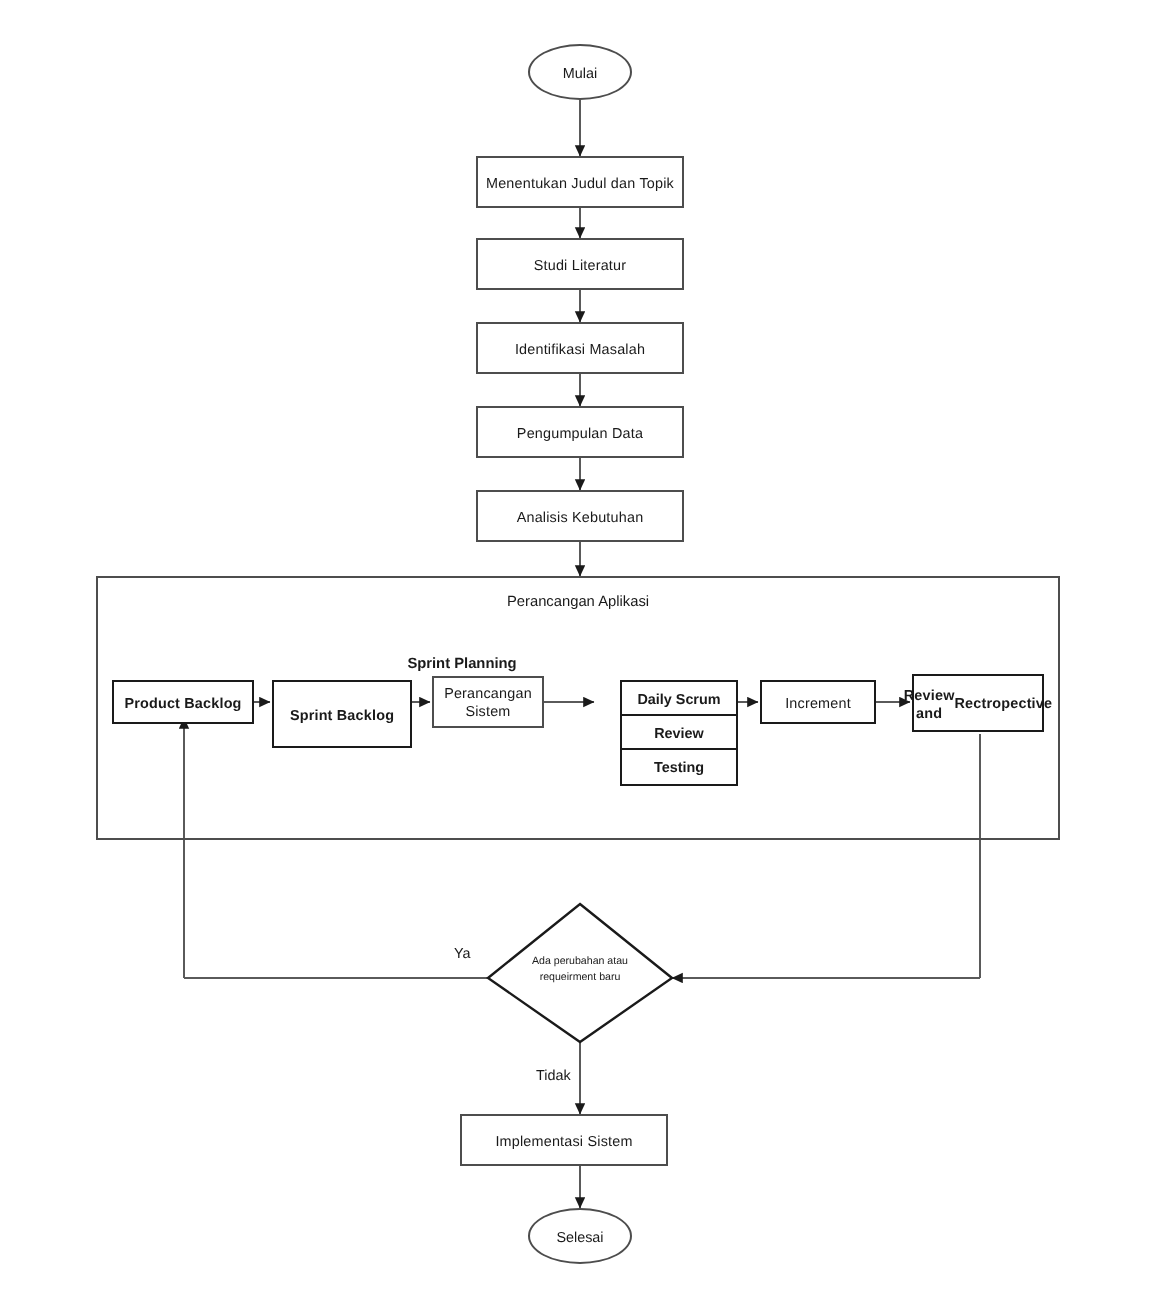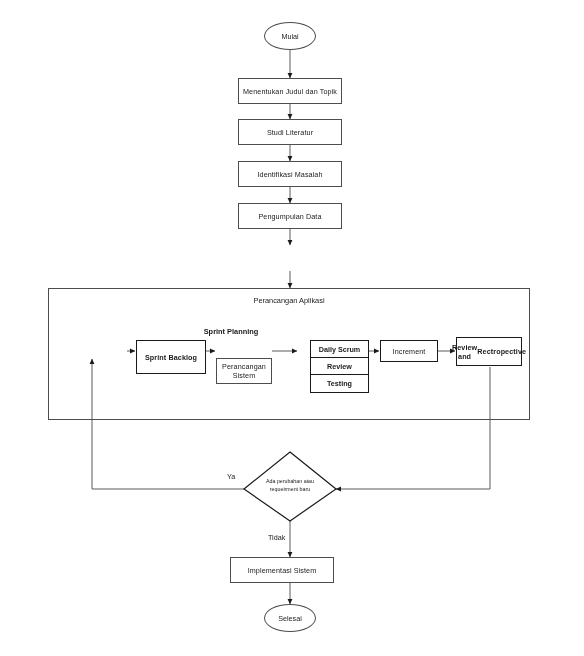--- a/index.html
+++ b/index.html
@@ -162,36 +162,42 @@
   </div>
   <div class="node" style="left:238px; top:119px; width:104px; height:26px;">
     <span>Studi Literatur</span>
   </div>
   <div class="node" style="left:238px; top:161px; width:104px; height:26px;">
     <span>Identifikasi Masalah</span>
   </div>
   <div class="node" style="left:238px; top:203px; width:104px; height:26px;">
     <span>Pengumpulan Data</span>
   </div>
+  <div class="node" style="left:238px; top:245px; width:104px; height:26px;">
+    <span>Analisis Kebutuhan</span>
+  </div>
 
   <div class="group-box" style="left:48px; top:288px; width:482px; height:132px;"></div>
   <div class="group-title" style="left:48px; top:296px; width:482px;">
     <span>Perancangan Aplikasi</span>
   </div>
 
   <div class="small-label" style="left:190px; top:327px; width:82px;">
     <span>Sprint Planning</span>
   </div>
 
+  <div class="node" style="left:56px; top:340px; width:71px; height:22px; border-color:#1a1a1a; font-weight:bold;">
+    <span>Product Backlog</span>
+  </div>
 
   <div class="node" style="left:136px; top:340px; width:70px; height:34px; border-color:#1a1a1a; font-weight:bold;">
     <span>Sprint Backlog</span>
   </div>
 
-  <div class="node" style="left:216px; top:338px; width:56px; height:26px; flex-direction:column;margin-top:20px;">
+  <div class="node" style="left:216px; top:338px; width:56px; height:26px; flex-direction:column;">
     <span>Perancangan</span>
     <span>Sistem</span>
   </div>
 
   <div class="stack" style="left:298px; top:340px; width:59px; height:53px;margin-left:12px;">
     <div class="stack-row">
       <span>Daily Scrum</span>
     </div>
     <div class="stack-row">
       <span>Review</span>

